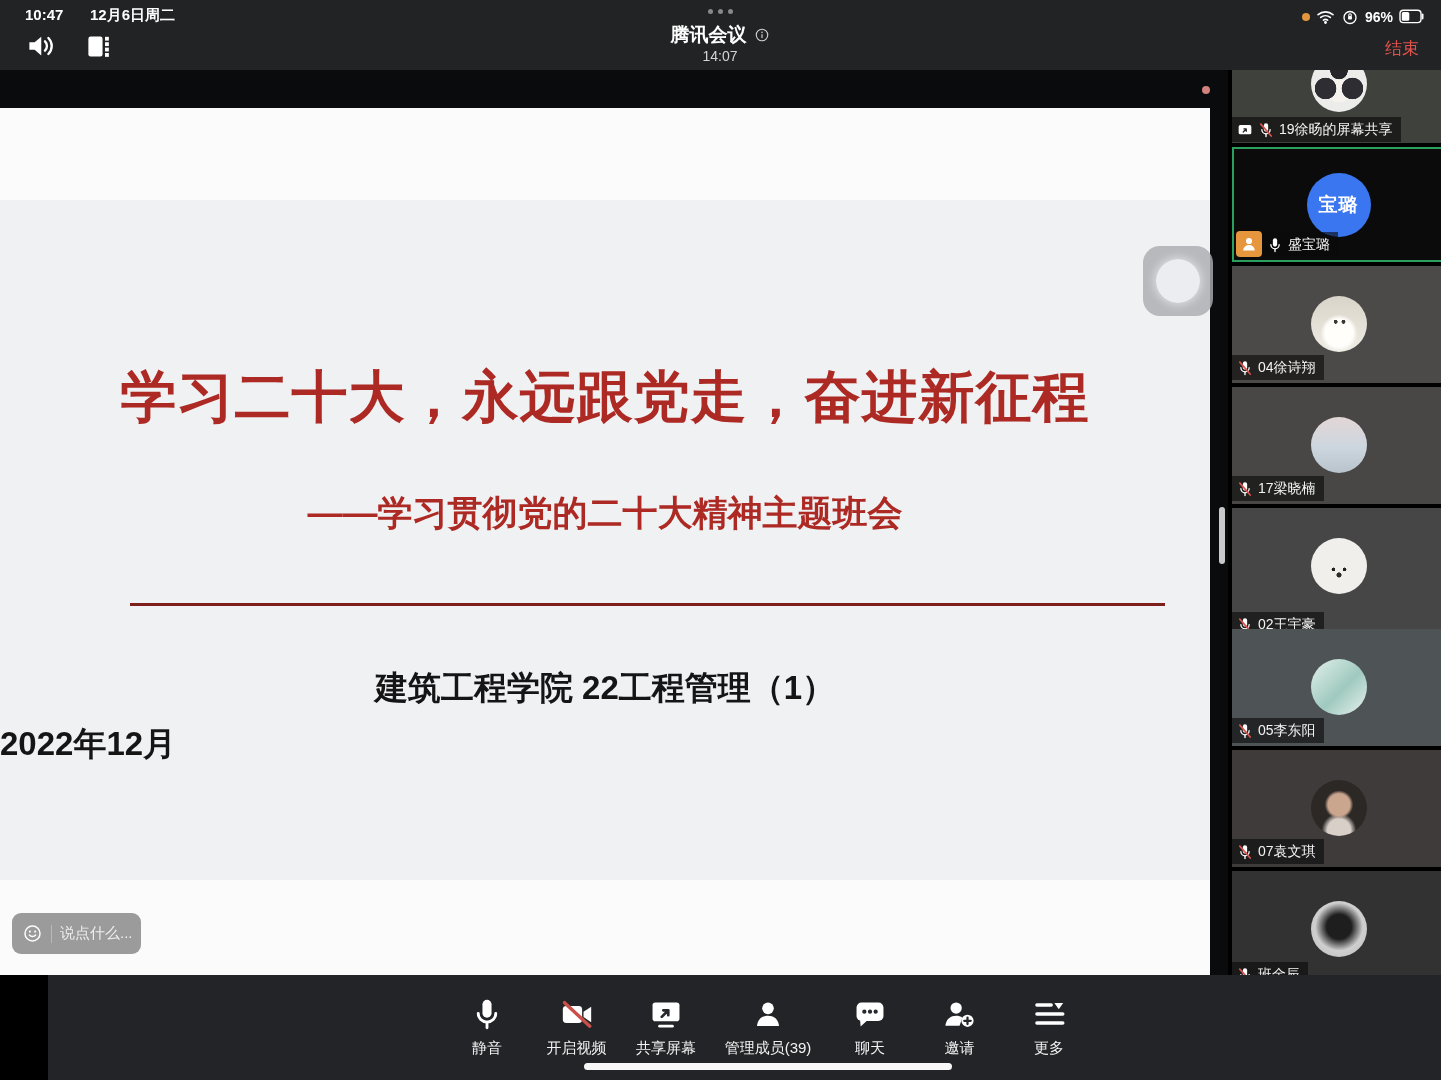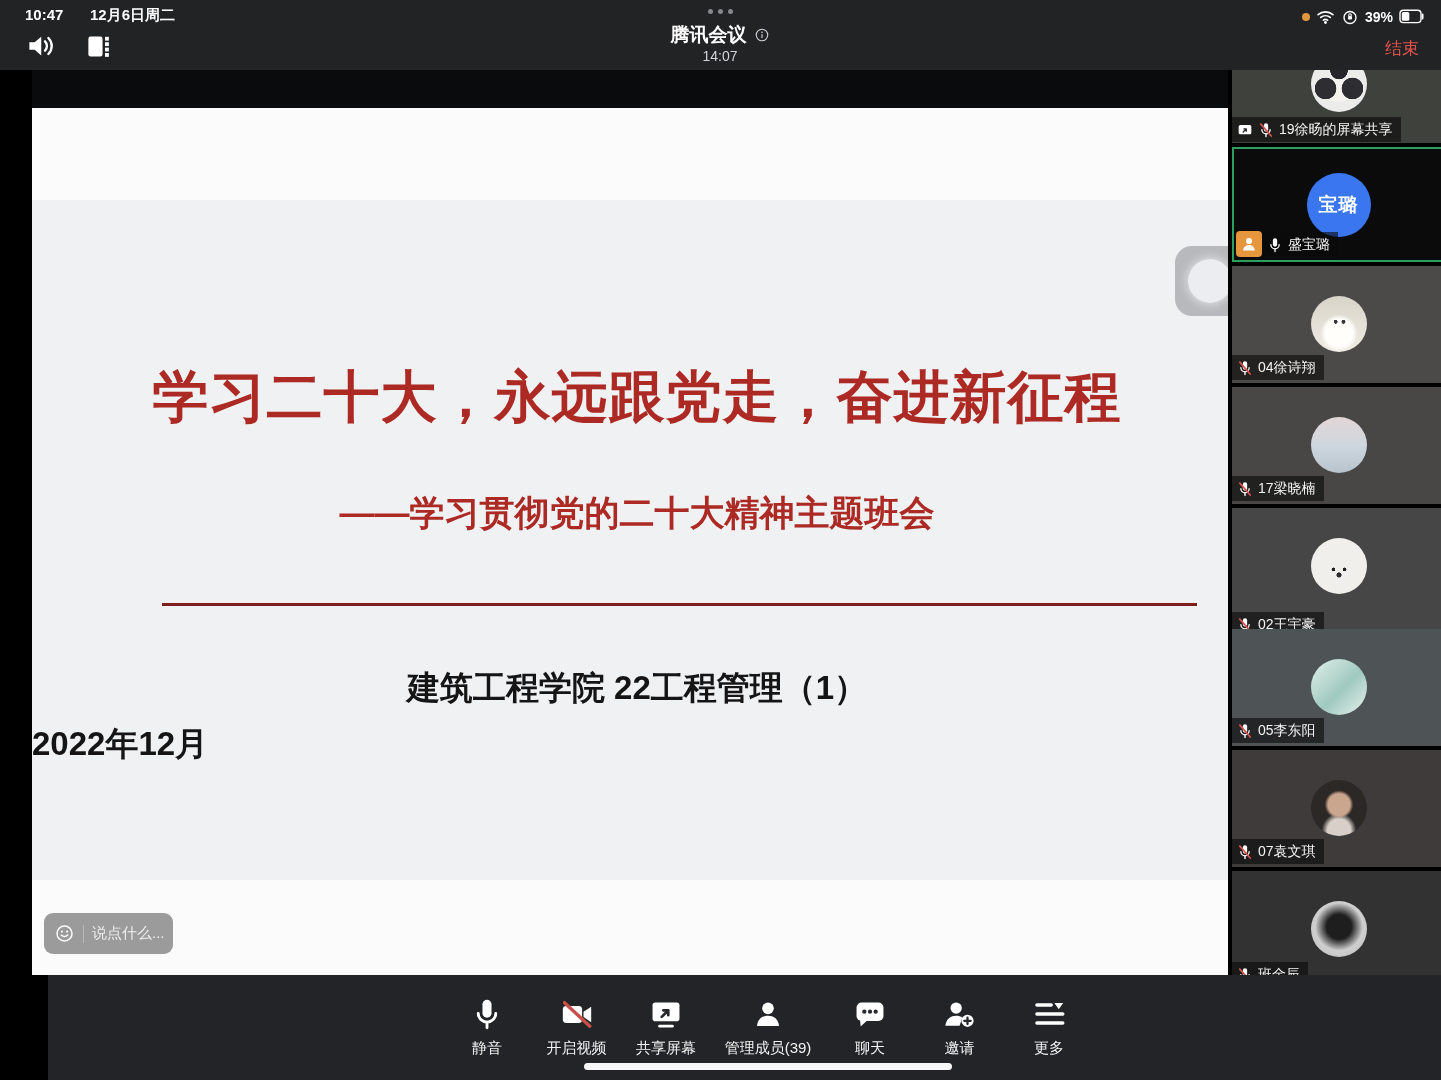--- a/index.html
+++ b/index.html
@@ -27,21 +27,21 @@
   .sb-timer { position:absolute; left:0; right:0; top:48px; color:#d4d4d8; font-size:14px; }
   .sb-right { position:absolute; right:16px; top:7px; display:flex; align-items:center; gap:6px; }
   .sb-privacy-dot { width:8px; height:8px; border-radius:50%; background:#e2973f; }
   .sb-wifi { width:19px; height:19px; }
   .sb-lock { width:18px; height:18px; }
   .sb-batt-pct { color:#fff; font-size:14px; font-weight:600; }
   .sb-batt { width:26px; height:15px; }
   .sb-end { position:absolute; right:22px; top:37px; color:#e0524d; font-size:17px; font-weight:500; cursor:pointer; }
 
   
-  .main { position:absolute; left:0; top:70px; width:1228px; height:905px; background:#0a0b0c;margin-left:32px; }
+  .main { position:absolute; left:0; top:70px; width:1228px; height:905px; background:#0a0b0c; }
   .panel-white { position:absolute; left:0; top:38px; width:1210px; bottom:0; background:#fbfbfc; }
   .slide { position:absolute; left:0; top:130px; width:1210px; height:680px; background:#f0f1f3; }
   .slide-title { position:absolute; left:0; top:290px; width:1210px; text-align:center;
     color:#ad2a24; font-size:56px; font-weight:900; letter-spacing:1px; }
   .slide-subtitle { position:absolute; left:0; top:420px; width:1210px; text-align:center;
     color:#ad2a24; font-size:35px; font-weight:800; }
   .slide-divider { position:absolute; left:130px; top:533px; width:1035px; height:3px; background:#7e1f1b; }
   .slide-line1 { position:absolute; left:0; top:596px; width:1210px; text-align:center;
     color:#151515; font-size:33px; font-weight:800; }
   .slide-line2 { position:absolute; left:0; top:652px; width:1210px; 
@@ -235,21 +235,21 @@
     </div>
 
     <div class="sb-right">
       <span class="sb-privacy-dot"></span>
       <svg class="sb-wifi ic">
           <use href="#sym-wifi"></use>
         </svg>
       <svg class="sb-lock ic">
           <use href="#sym-rotlock"></use>
         </svg>
-      <span class="sb-batt-pct">39%</span>
+      <span class="sb-batt-pct">96%</span>
       <svg class="sb-batt ic">
           <use href="#sym-battery"></use>
         </svg>
     </div>
     <span class="sb-end">结束</span>
   </div>
 
   <div class="main">
     <div class="panel-white"></div>
     <div class="slide"></div>

